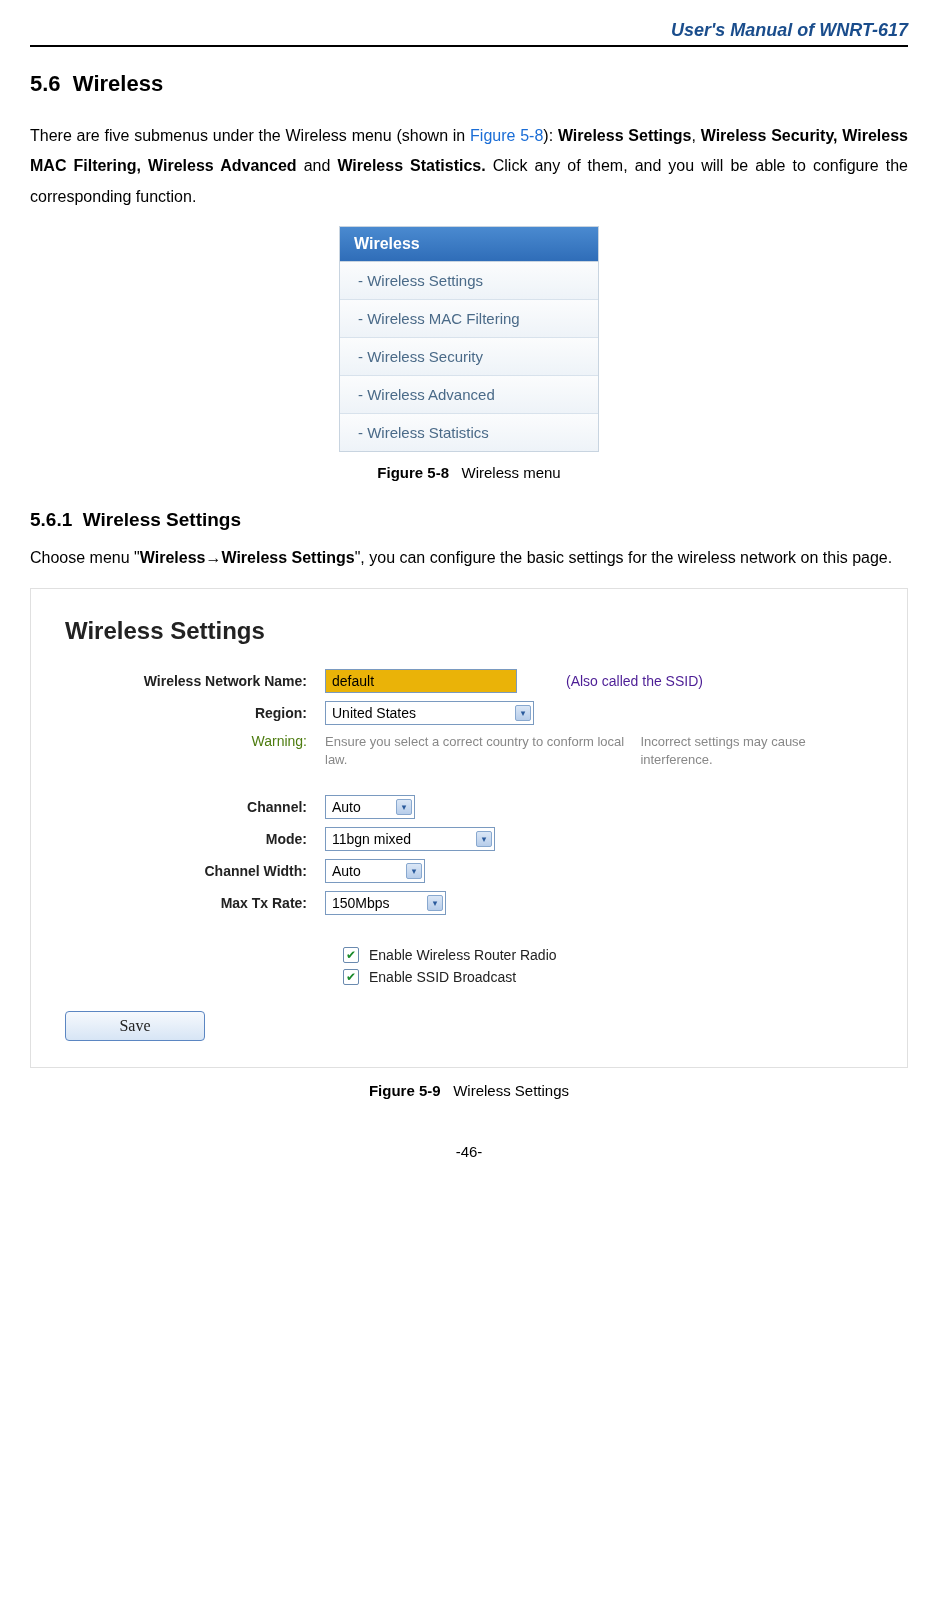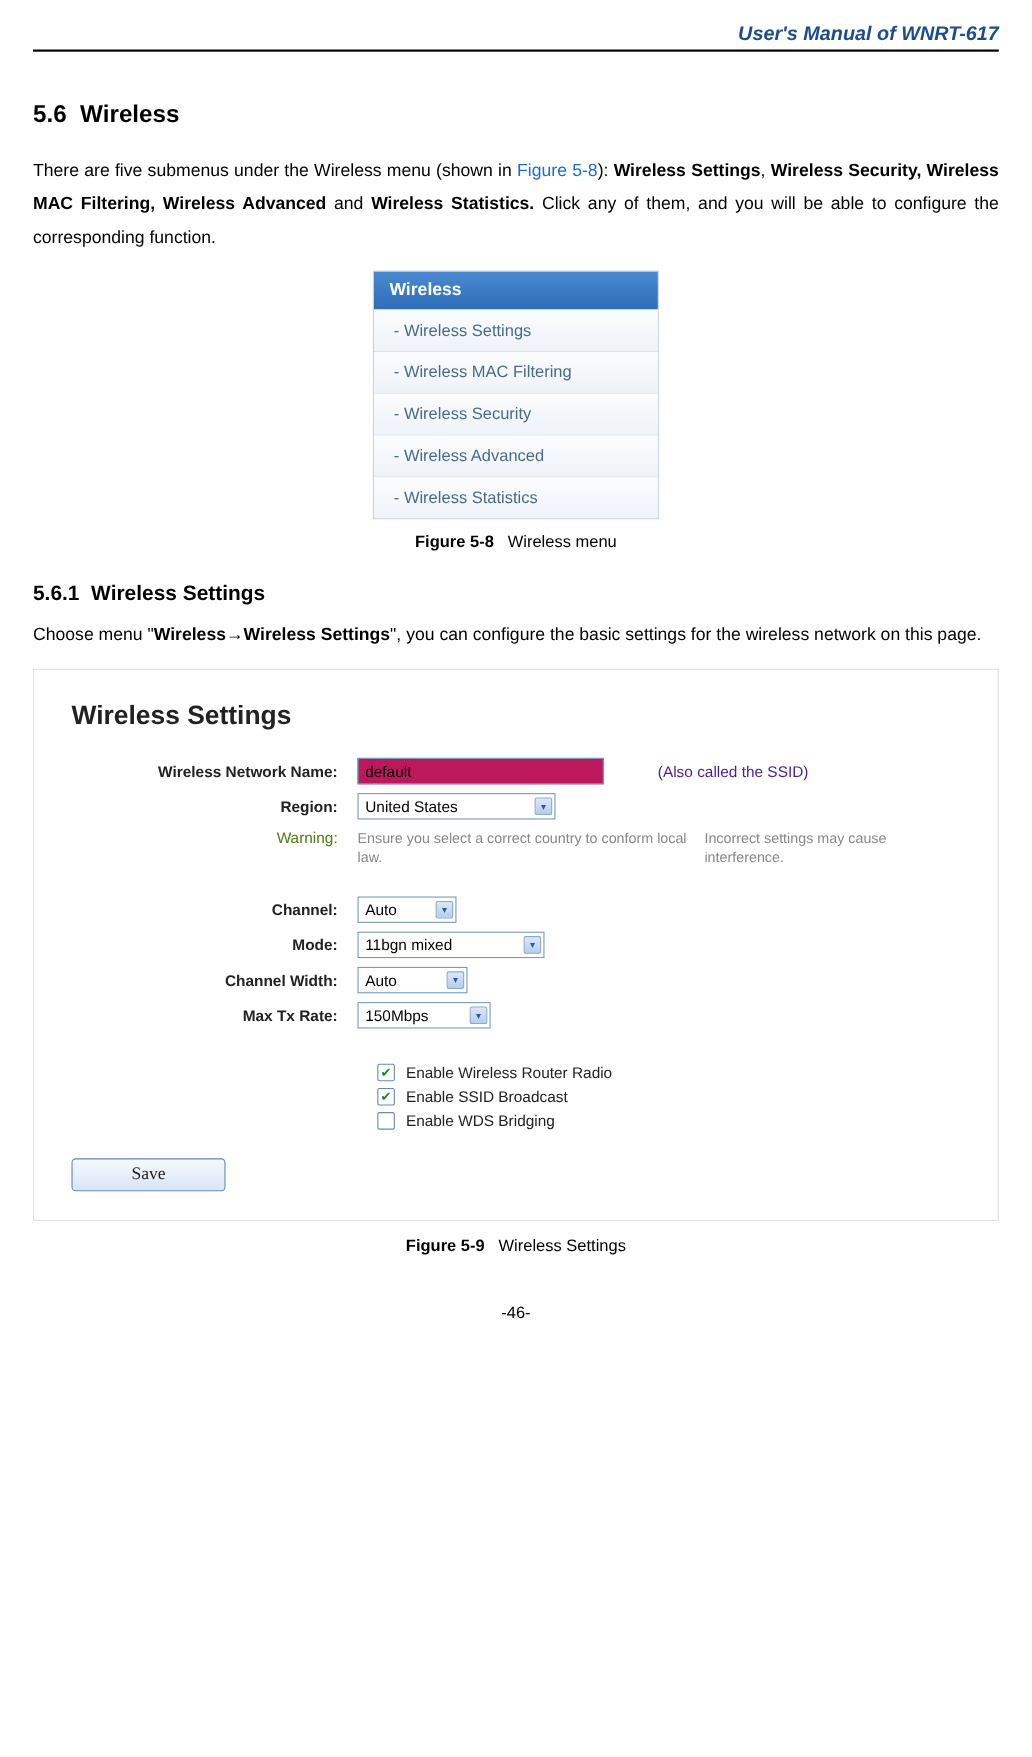--- a/index.html
+++ b/index.html
@@ -12,21 +12,21 @@
       color: #000;
     }
     .header-bar {
       text-align: right;
       font-style: italic;
       font-weight: bold;
       color: #1a4d8c;
       font-size: 18px;
       padding-bottom: 4px;
       border-bottom: 2px solid #000;
-      margin-bottom: 44px;
+      margin-bottom: 24px;
     }
     .h2 {
       font-size: 22px;
       font-weight: bold;
       margin-bottom: 24px;
     }
     .para {
       font-size: 16px;
       line-height: 1.9;
       text-align: justify;
@@ -99,24 +99,24 @@
     }
     .form-label.muted { color: #4d7c0f; font-weight: normal; }
     .form-field {
       flex: 1;
       display: flex;
       align-items: center;
       gap: 8px;
     }
     .txt-input {
       border: 1px solid #7a9ac0;
-      background: #be185d;
+      background: #eab308;
       padding: 3px 6px;
       font-size: 14px;
-      width: 224px;
+      width: 192px;
       height: 24px;
     }
     .sel {
       border: 1px solid #7a9ac0;
       background: #fff;
       padding: 2px 2px 2px 6px;
       font-size: 14px;
       height: 24px;
       display: inline-flex;
       align-items: center;
@@ -223,21 +223,21 @@
     <div class="form-label">Wireless Network Name:</div>
     <div class="form-field">
       <div class="txt-input">default</div>
       <span class="after-text">(Also called the SSID)</span>
     </div>
   </div>
 
   <div class="form-row">
     <div class="form-label">Region:</div>
     <div class="form-field">
-      <div class="sel" style="width:180px">
+      <div class="sel" style="width:209px">
         <span>United States</span>
         <span class="caret">▾</span>
       </div>
     </div>
   </div>
 
   <div class="form-row" style="align-items:flex-start">
     <div class="form-label muted">Warning:</div>
     <div class="form-field" style="flex-direction:row; align-items:flex-start; gap:2px">
       <span class="hint">Ensure you select a correct country to conform local law.</span>
@@ -290,24 +290,20 @@
   <div class="gap"></div>
 
   <div class="chk-row">
     <span class="chk">✔</span>
     <span>Enable Wireless Router Radio</span>
   </div>
   <div class="chk-row">
     <span class="chk">✔</span>
     <span>Enable SSID Broadcast</span>
   </div>
-  <div class="chk-row">
-    <span class="chk"></span>
-    <span>Enable WDS Bridging</span>
-  </div>
 
   <div class="save-row">
     <div class="save-btn">Save</div>
   </div>
 </div>
 
 <div class="fig-caption">
   <span class="b">Figure 5-9</span>&nbsp;&nbsp;&nbsp;<span>Wireless Settings</span>
 </div>
 

